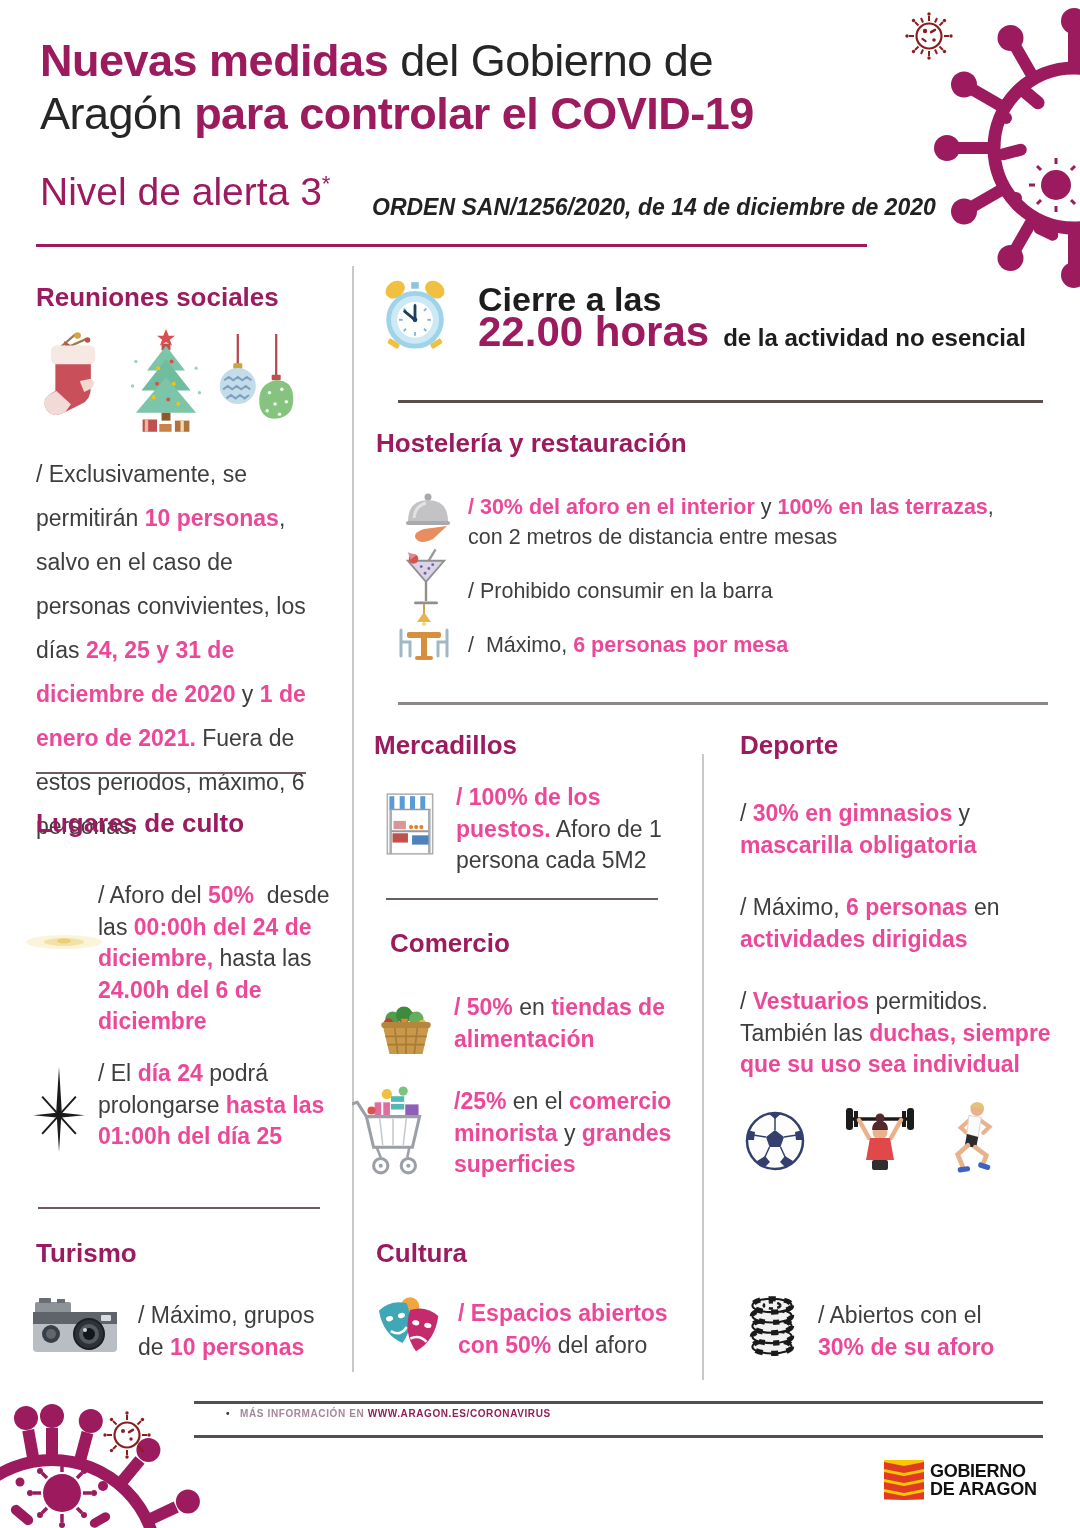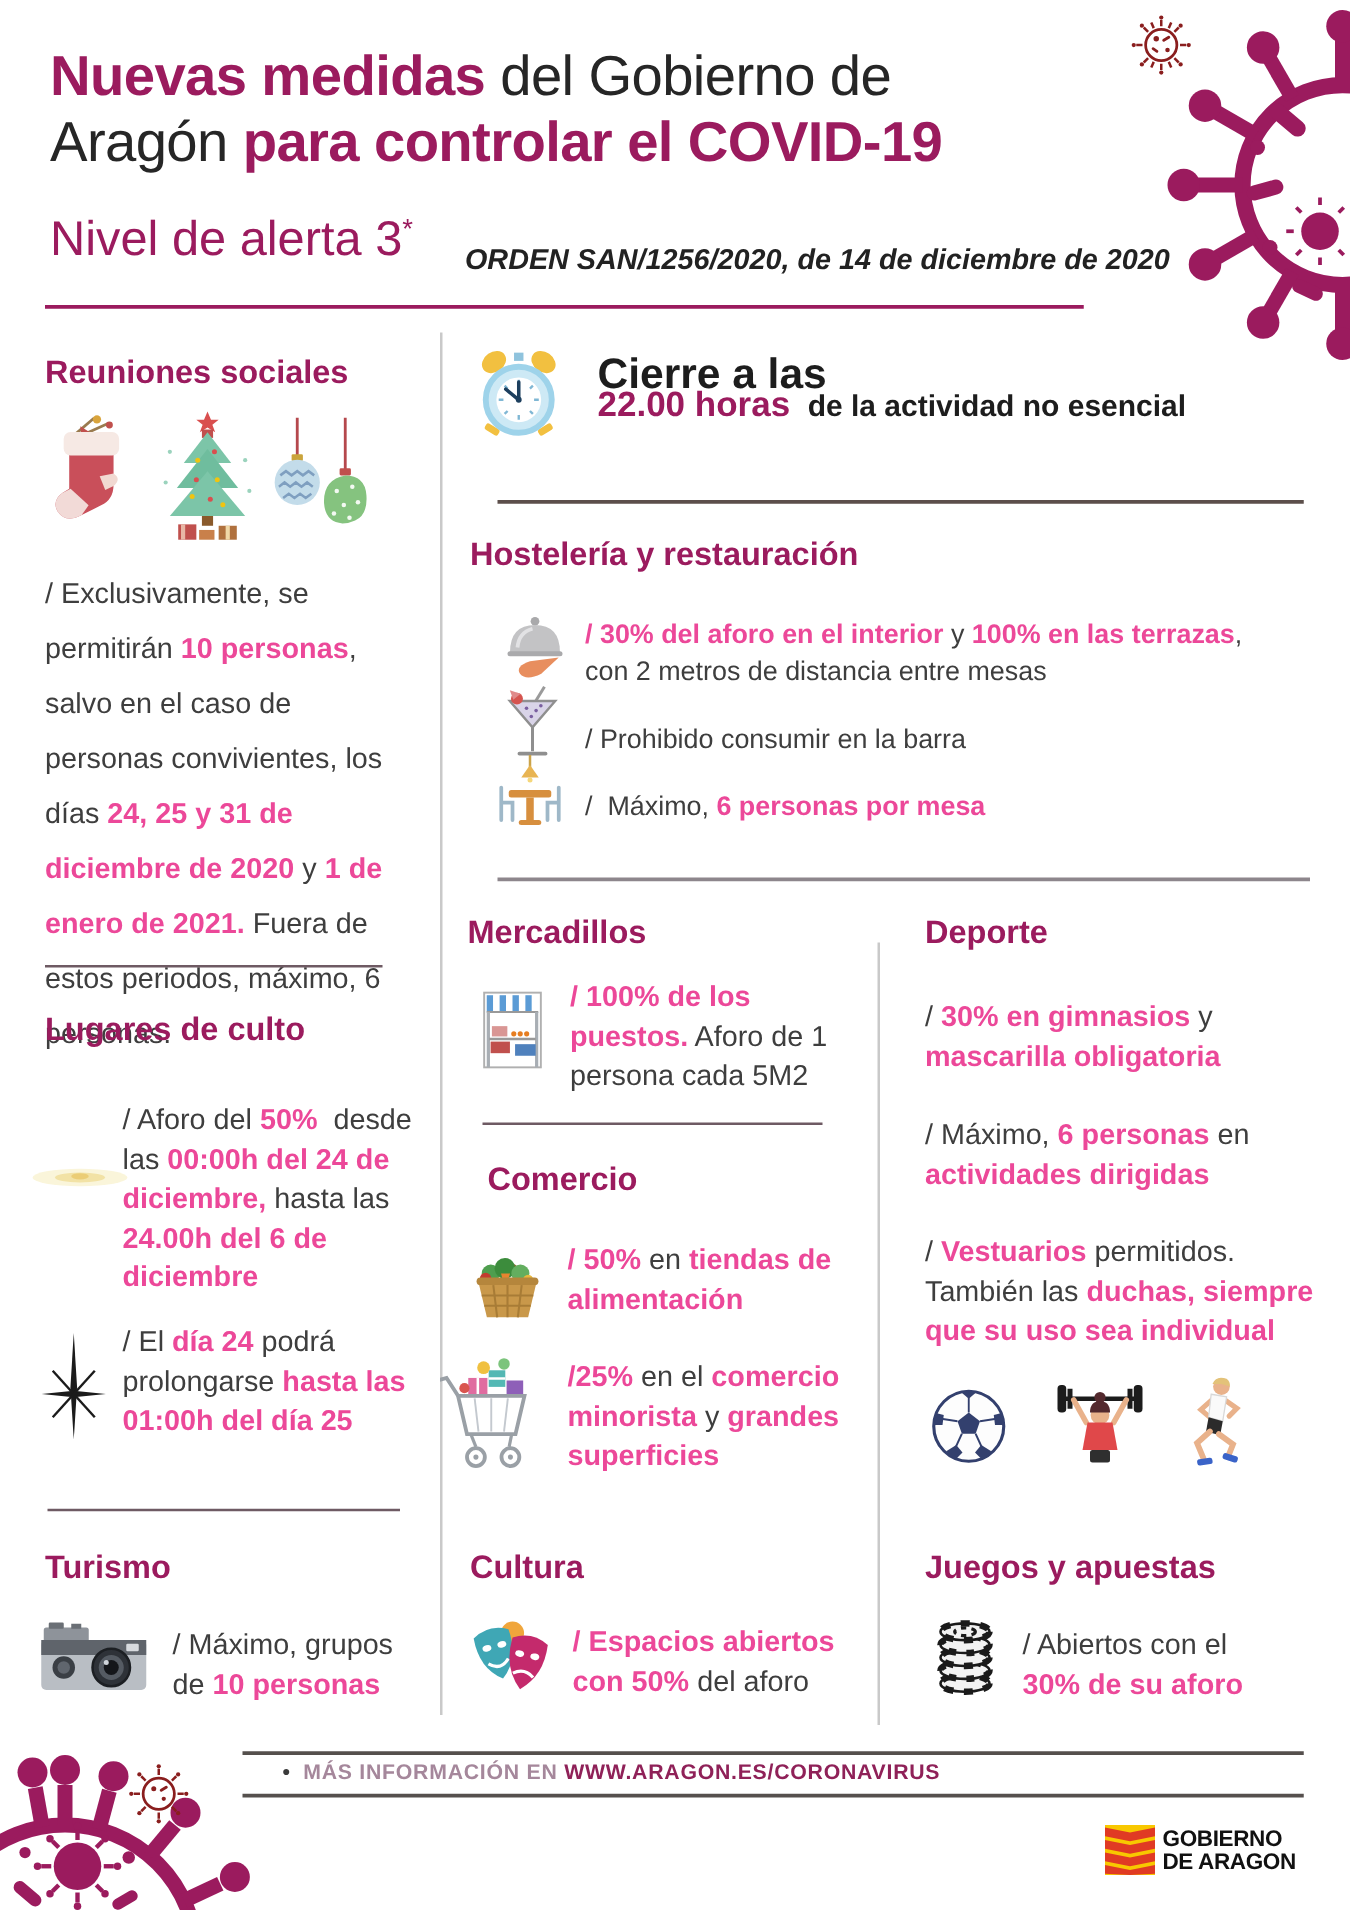--- a/index.html
+++ b/index.html
@@ -11,27 +11,27 @@
   .title .acc{color:var(--accent);font-weight:700;}
   .alert{left:40px;top:170px;font-size:39px;font-weight:400;color:var(--accent);}
   .alert .sup{font-size:22px;vertical-align:14px;}
   .order{left:372px;top:194px;font-size:23px;font-style:italic;font-weight:600;color:#222;}
   .hr{background:var(--accent);height:3px;}
   .sec-title{font-size:26px;font-weight:700;color:var(--accent);}
   .txt{font-size:23px;line-height:31.5px;color:var(--body);white-space:pre-wrap;}
   .txt .b,.b{font-weight:700;color:#ec4899;}
   .cierre1{left:478px;top:280px;font-size:34px;font-weight:700;color:var(--ink);}
   .cierre2{left:478px;top:308px;white-space:nowrap;}
-  .cierre2 .time{font-size:28px;font-weight:700;color:var(--accent);}
+  .cierre2 .time{font-size:42px;font-weight:700;color:var(--accent);}
   .cierre2 .suf{font-size:24px;font-weight:700;color:var(--ink);margin-left:14px;}
   .thin-d{height:2px;background:#6E5A63;}
   .vdiv{width:2px;background:#c9c9c9;}
   .host .txt{font-size:21.5px;line-height:30px;}
   .f-line{height:3px;background:#55504d;}
-  .f-info{left:226px;top:1408px;font-size:17px;letter-spacing:0.6px;font-weight:700;white-space:nowrap;}
+  .f-info{left:226px;top:1408px;font-size:10px;letter-spacing:0.6px;font-weight:700;white-space:nowrap;}
   .f-info .f-bullet{color:#3a3a3a;margin-right:10px;}
   .f-pre{color:#A5879B;}
   .f-url{color:#8F2158;}
   .logo-text{left:930px;top:1462px;font-size:18px;line-height:18px;font-weight:800;color:#111;letter-spacing:-0.3px;}
 </style>
 </head>
 <body>
 
 <div class="page">
 
@@ -473,21 +473,20 @@
     <g transform="rotate(12 42 40)">
       <path d="M28,22 Q42,14 56,22 Q58,46 42,60 Q26,46 28,22 Z" fill="#c42a6c"></path>
       <ellipse cx="36" cy="33" rx="3.5" ry="2.5" fill="#ffffff"></ellipse>
       <ellipse cx="48" cy="33" rx="3.5" ry="2.5" fill="#ffffff"></ellipse>
       <path d="M34,49 Q42,43 50,49" stroke="#ffffff" stroke-width="2.5" fill="none"></path>
     </g>
   </svg>
   <div class="abs txt" style="left:458px;top:1298px;width:245px;"><span class="b">/ Espacios abiertos
 con 50%</span><span> del aforo</span></div>
 
-  <div class="abs sec-title" style="left:740px;top:1238px;">Juegos y apuestas</div>
   <svg class="abs" style="left:748px;top:1292px;" width="48" height="64" viewBox="0 0 46 62">
     <g>
       <ellipse cx="23" cy="53" rx="19" ry="6.5" fill="#f2f2f2" stroke="#1a1a1a" stroke-width="2"></ellipse>
       <ellipse cx="23" cy="53" rx="19" ry="6.5" fill="none" stroke="#1a1a1a" stroke-width="5" stroke-dasharray="7 8"></ellipse>
       <ellipse cx="23" cy="43" rx="19" ry="6.5" fill="#f2f2f2" stroke="#1a1a1a" stroke-width="2"></ellipse>
       <ellipse cx="23" cy="43" rx="19" ry="6.5" fill="none" stroke="#1a1a1a" stroke-width="5" stroke-dasharray="6 8"></ellipse>
       <ellipse cx="23" cy="33" rx="19" ry="6.5" fill="#f2f2f2" stroke="#1a1a1a" stroke-width="2"></ellipse>
       <ellipse cx="23" cy="33" rx="19" ry="6.5" fill="none" stroke="#1a1a1a" stroke-width="5" stroke-dasharray="7 8"></ellipse>
       <ellipse cx="23" cy="23" rx="19" ry="6.5" fill="#f2f2f2" stroke="#1a1a1a" stroke-width="2"></ellipse>
       <ellipse cx="23" cy="23" rx="19" ry="6.5" fill="none" stroke="#1a1a1a" stroke-width="5" stroke-dasharray="6 8"></ellipse>

